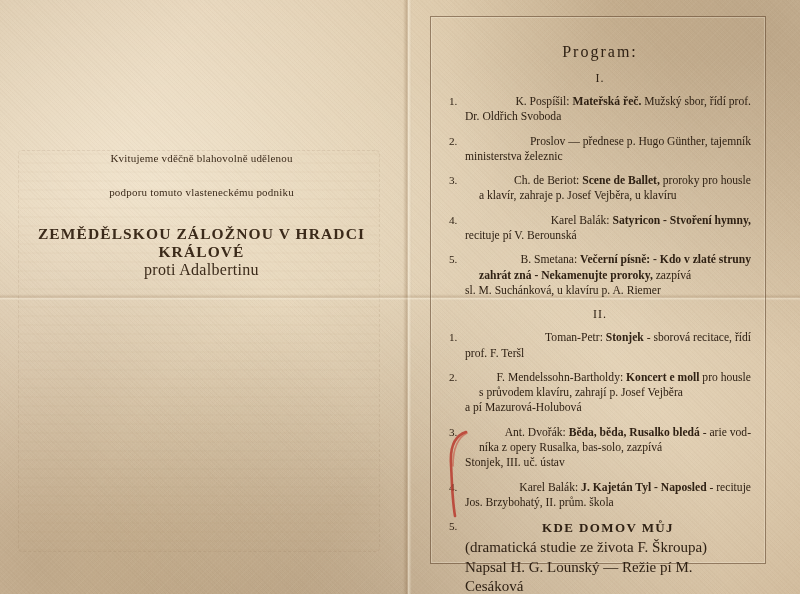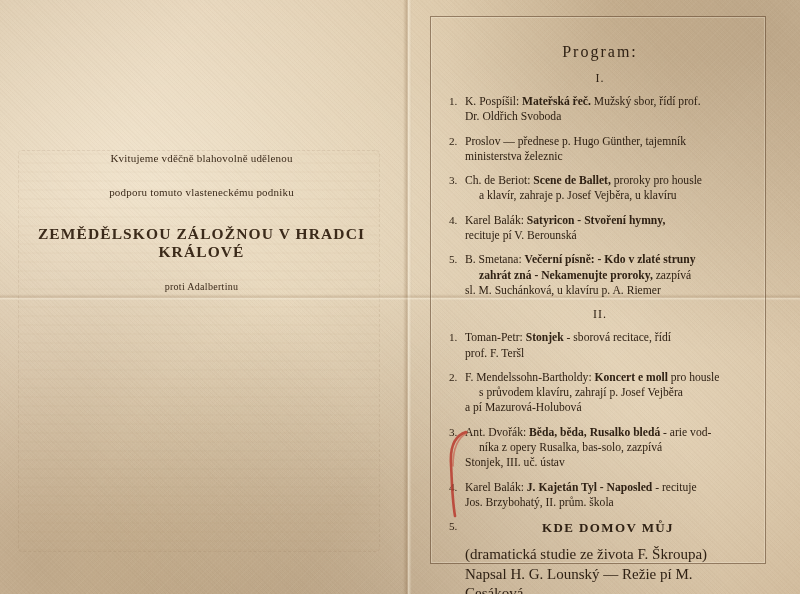--- a/index.html
+++ b/index.html
@@ -83,22 +83,21 @@
     line-height: 1.1;
   }
   .left-line2 { margin-top: 22px; text-align: center; }
   .left-title {
     margin-top: 27px;
     font-size: 15.5px;
     font-weight: bold;
     letter-spacing: 1.1px;
   }
   .left-sub {
-    margin-top: 20px;
-    font-size: 10px;
+    font-size: 16px;
     letter-spacing: .3px;
     font-family: Liberation Serif, serif;
   }
 
   
   .prog-card {
     position: absolute;
     left: 430px; top: 16px;
     width: 336px; height: 548px;
     border: 1px solid rgba(90,62,38,0.55);
@@ -126,36 +125,36 @@
     line-height: 1.32;
     margin-bottom: 9px;
   }
   .item .num {
     width: 16px;
     flex: 0 0 16px;
     text-align: left;
     font-size: 11.2px;
   }
   .item .body { flex: 1 1 auto; }
-  .item .body .l { display: block; }
+  .item .body .l { display: block; text-align: right; }
   .b { font-weight: bold; }
   .ind1 { padding-left: 14px; display: block; }
   .ra { display: block; }
 
   
   .kdm {
     margin-top: 2px;
     margin-bottom: 6px;
   }
   .kdm-title {
     text-align: center;
     font-weight: bold;
     font-size: 13px;
     letter-spacing: 1.4px;
-    margin-bottom: 9px;
+    margin-bottom: 2px;
   }
   .kdm-sub {
     font-size: 15px;
     line-height: 1.3;
   }
   .osoby {
     text-align: center;
     font-size: 10.6px;
     letter-spacing: 2px;
     margin: 9px 0 3px 0;

